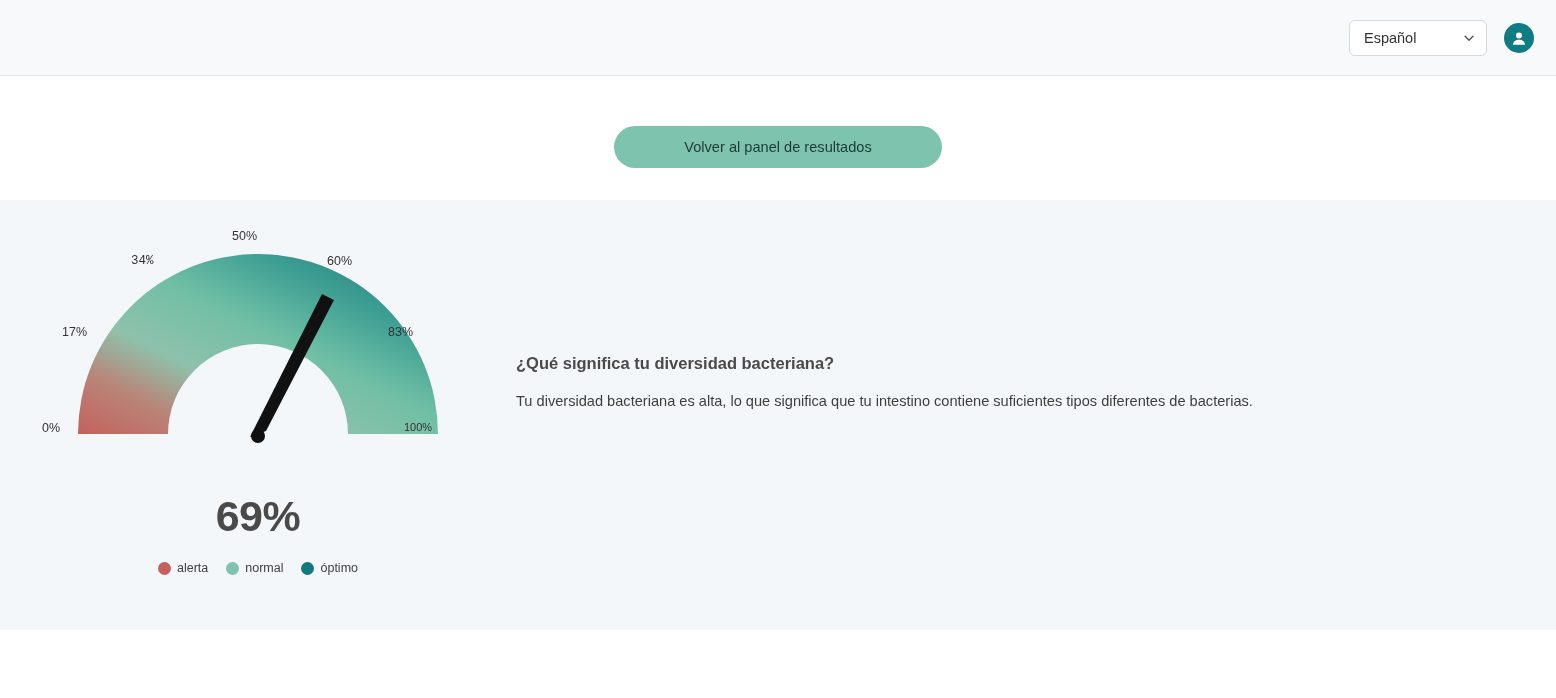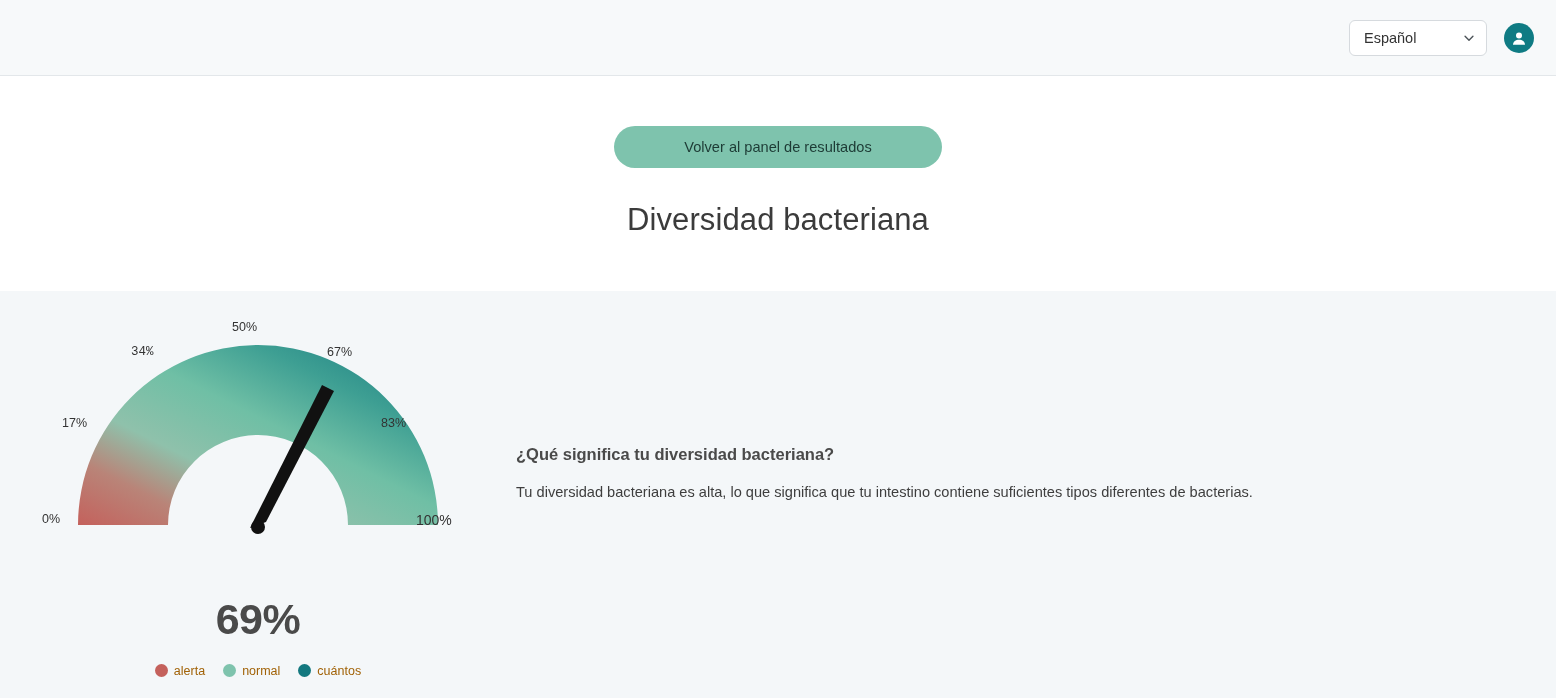--- a/index.html
+++ b/index.html
@@ -107,33 +107,33 @@
   }
   .gauge-wrap {
     position: relative;
     width: 440px;
     height: 250px;
   }
   .gauge-svg {
     display: block;
   }
   .gauge-value {
-    margin-top: 30px;
+    margin-top: 18px;
     font-size: 43px;
     font-weight: bold;
     color: #4a4a4a;
     letter-spacing: -0.5px;
   }
   .legend {
     margin-top: 20px;
     display: flex;
     align-items: center;
     gap: 18px;
     font-size: 12.5px;
-    color: #a16207;
+    color: #404040;
   }
   .legend-item {
     display: flex;
     align-items: center;
     gap: 6px;
   }
   .legend-dot {
     width: 13px;
     height: 13px;
     border-radius: 50%;
@@ -178,21 +178,20 @@
   <div class="avatar">
     <svg width="20" height="20" viewBox="0 0 24 24">
       <circle cx="12" cy="9" r="3.6" fill="#ffffff"></circle>
       <path d="M4.8 20c0-3.8 3.3-6 7.2-6s7.2 2.2 7.2 6z" fill="#ffffff"></path>
     </svg>
   </div>
 </div>
 
 <div class="header-block">
   <button class="back-button">Volver al panel de resultados</button>
-  <h1 class="page-title">Diversidad bacteriana</h1>
 </div>
 
 <div class="main">
 
   <div class="gauge-col">
     <div class="gauge-wrap">
       <svg class="gauge-svg" width="440" height="250" viewBox="0 0 440 250">
         <defs>
           <linearGradient id="gaugeGrad" x1="0" y1="1" x2="1" y2="0">
             <stop offset="0%" stop-color="#c4615c"></stop>
@@ -210,40 +209,40 @@
           <path d="M 212 213 L 228 207 L 296 76 L 284 70 Z" fill="#111111"></path>
           <circle cx="220" cy="212" r="7" fill="#111111"></circle>
         </g>
       </svg>
 
       <div style="position:absolute; left:0; top:0; width:440px; height:250px; pointer-events:none;">
         <span style="position:absolute; left:4px; top:197px; font-size:12.5px; color:#333;">0%</span>
         <span style="position:absolute; left:24px; top:101px; font-size:12.5px; color:#333;">17%</span>
         <span style="position:absolute; left:93px; top:30px; font-size:12.5px; color:#333;font-family:Liberation Mono, monospace;">34%</span>
         <span style="position:absolute; left:194px; top:5px; font-size:12.5px; color:#333;">50%</span>
-        <span style="position:absolute; left:289px; top:30px; font-size:12.5px; color:#333;">67%</span>
-        <span style="position:absolute; left:343px; top:101px; font-size:12.5px; color:#333;">83%</span>
-        <span style="position:absolute; left:378px; top:197px; font-size:14px; color:#333;">100%</span>
+        <span style="position:absolute; left:289px; top:30px; font-size:12.5px; color:#333;">60%</span>
+        <span style="position:absolute; left:350px; top:101px; font-size:12.5px; color:#333;">83%</span>
+        <span style="position:absolute; left:366px; top:197px; font-size:11px; color:#333;">100%</span>
       </div>
     </div>
 
     <div class="gauge-value">69%</div>
 
     <div class="legend">
       <span class="legend-item">
         <span class="legend-dot" style="background:#c4615c;"></span>
         <span>alerta</span>
       </span>
       <span class="legend-item">
         <span class="legend-dot" style="background:#7ec3ad;"></span>
         <span>normal</span>
       </span>
       <span class="legend-item">
         <span class="legend-dot" style="background:#13787f;"></span>
-        <span>cuántos</span>
+        <span>óptimo</span>
       </span>
     </div>
   </div>
 
   <div class="text-col">
     <h2 class="q-heading second">¿Qué significa tu diversidad bacteriana?</h2>
     <p class="q-body">Tu diversidad bacteriana es alta, lo que significa que tu intestino contiene suficientes tipos diferentes de bacterias.</p>
   </div>
 </div>
 

